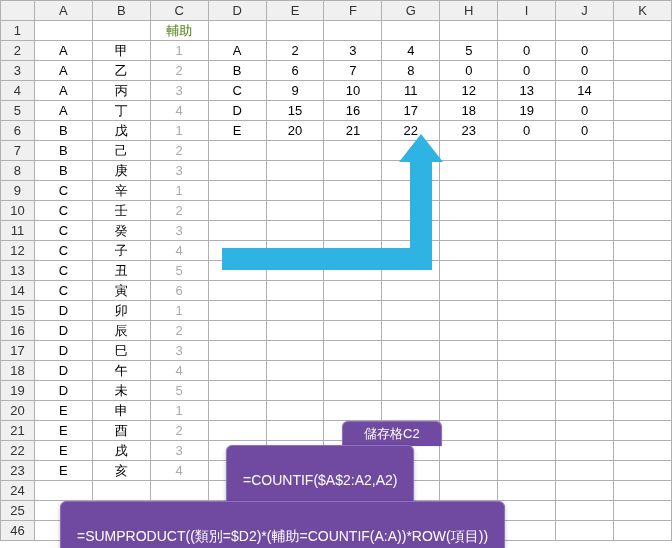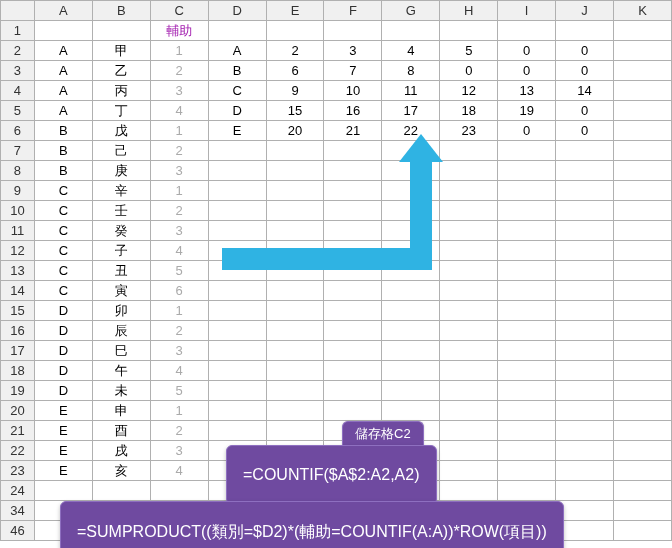--- a/index.html
+++ b/index.html
@@ -12,21 +12,21 @@
     vertical-align: middle;
     background: #fff;
     font-weight: normal;
     overflow: hidden;
   }
   .sheet th { background: #f0f0f0; color: #333; }
   .rowhdr { width: 34px; background: #f0f0f0; color: #333; }
   .colhdr { background: #f0f0f0; }
   .w { width: 58px; }
   .hdrAB { background: #1f618d; color: #fff; font-weight: bold; }
-  .hdrC  { background: #f4f4f4; color: #a21caf; }
+  .hdrC  { background: #f4f4f4; color: #4d7c0f; }
   .hdrDJ { background: #2d6a35; color: #fff; font-weight: bold; }
   .aux   { color: #aaa; }
   .wrap { position: relative; width: 672px; height: 548px; }
   
   .arrow-h {
     position: absolute; left: 222px; top: 248px;
     width: 210px; height: 22px; background: #2fb3e3;
   }
   .arrow-v {
     position: absolute; left: 410px; top: 158px;
@@ -37,27 +37,27 @@
     width: 0; height: 0;
     border-left: 22px solid transparent;
     border-right: 22px solid transparent;
     border-bottom: 28px solid #2fb3e3;
   }
   
   .tab {
     position: absolute; background: #6f4aa0; color: #fff;
     border: 1px solid #8e6fc0; border-bottom: none;
     border-radius: 6px 6px 0 0;
-    font-size: 13px; padding: 3px 12px;
+    font-size: 13px; padding: 3px 21px;
     box-shadow: 0 0 2px rgba(0,0,0,.2);
   }
   .bar {
     position: absolute; background: #6f4aa0; color: #fff;
     border: 1px solid #8e6fc0; border-radius: 6px;
-    font-size: 16px; padding: 20px 16px;
+    font-size: 14px; padding: 26px 16px;
     box-shadow: 0 2px 4px rgba(0,0,0,.25);
     white-space: nowrap;
   }
   .tab1 { left: 342px; top: 421px; }
   .bar1 { left: 226px; top: 445px; }
   .tab2 { left: 440px; top: 477px; }
   .bar2 { left: 60px;  top: 501px; }
 </style>
 </head>
 <body>
@@ -411,21 +411,21 @@
           <td class="w"></td>
           <td class="w"></td>
           <td class="w"></td>
           <td class="w"></td>
           <td class="w"></td>
           <td class="w"></td>
           <td class="w"></td>
           <td class="w"></td>
         </tr>
         <tr>
-          <th class="rowhdr">34</th>
+          <th class="rowhdr">25</th>
           <td class="w"></td>
           <td class="w"></td>
           <td class="w"></td>
           <td class="w"></td>
           <td class="w"></td>
           <td class="w"></td>
           <td class="w"></td>
           <td class="w"></td>
           <td class="w"></td>
           <td class="w"></td>

